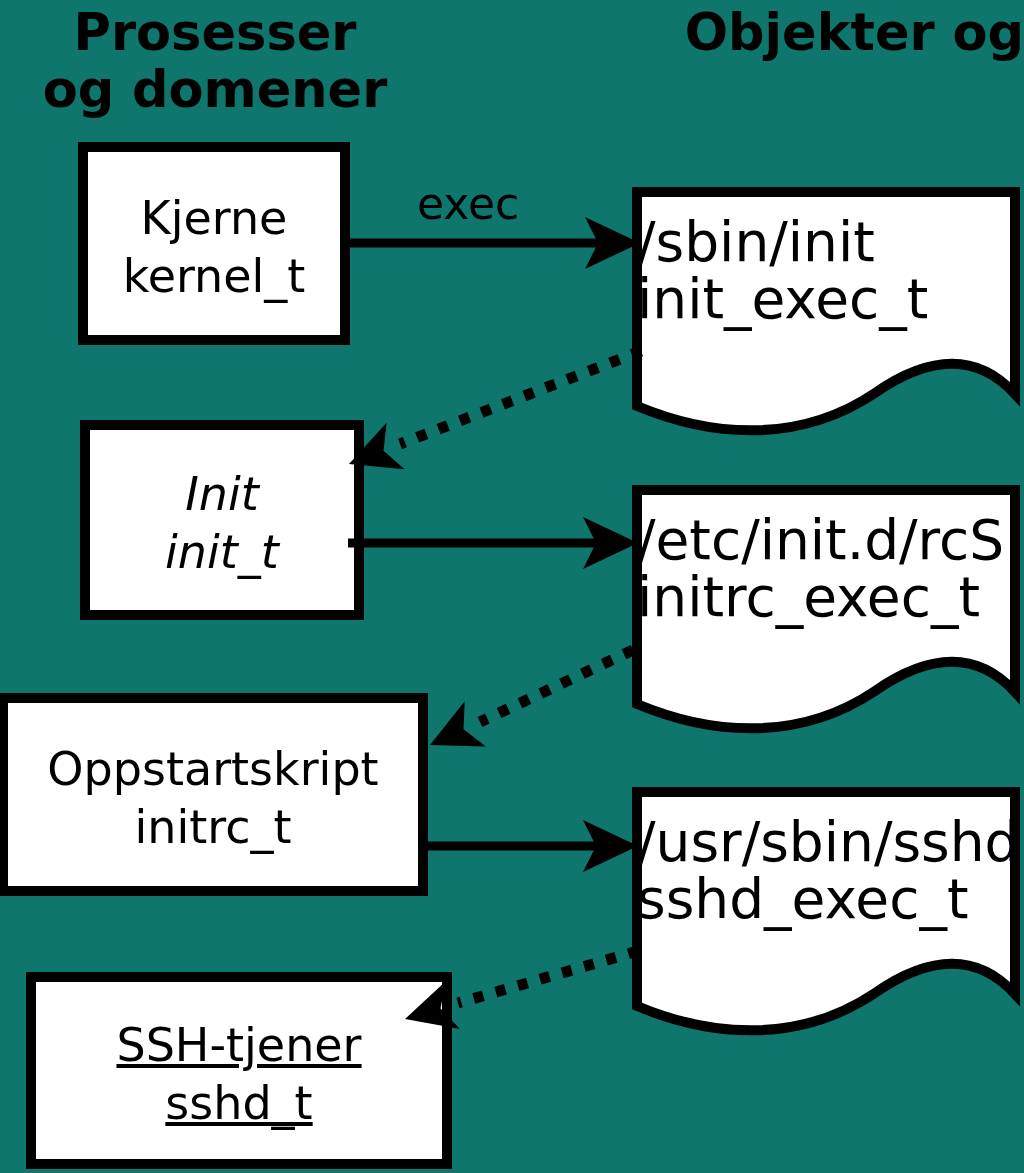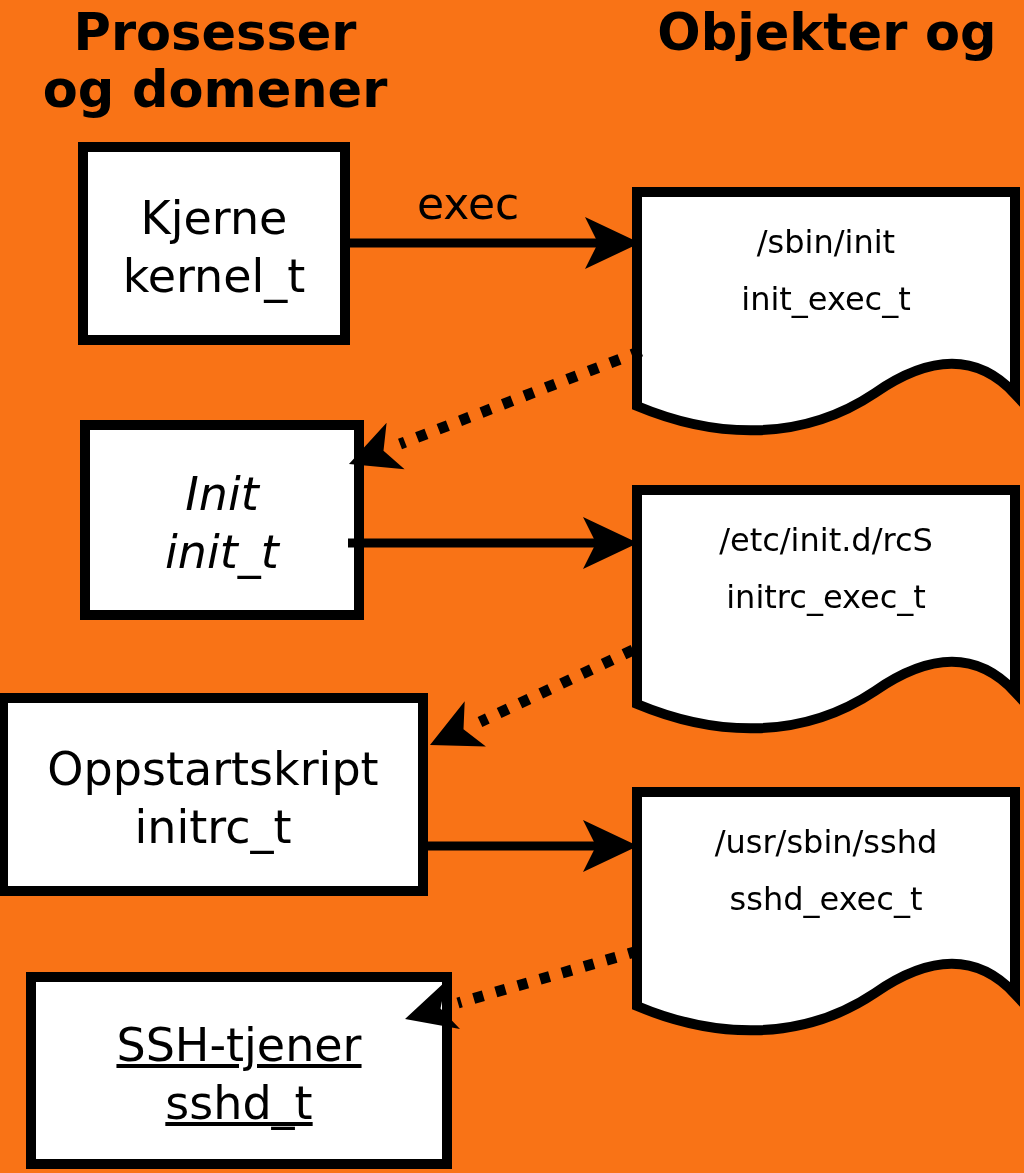--- a/index.html
+++ b/index.html
@@ -4,35 +4,35 @@
 <style>
   html, body {
     margin: 0;
     padding: 0;
     background: #ffffff;
   }
   .canvas {
     position: relative;
     width: 1024px;
     height: 1173px;
-    background: #f97316;
+    background: #0f766e;
     color: #000000;
     font-family: "DejaVu Sans", "Liberation Sans", sans-serif;
     overflow: hidden;
   }
   .heading {
     position: absolute;
     text-align: center;
     font-weight: bold;
     font-size: 51px;
     line-height: 57px;
     color: #000000;
   }
   #heading-left  { left: 20px;  top: 4px;  width: 390px; }
-  #heading-right { left: 630px; top: 4px;  width: 394px; }
+  #heading-right { left: 630px; top: 4px;  width: 394px; text-align: right; }
 
   .pbox {
     position: absolute;
     box-sizing: border-box;
     border: 10px solid #000000;
     background: #ffffff;
     display: flex;
     flex-direction: column;
     justify-content: center;
     align-items: center;
@@ -52,22 +52,21 @@
     height: 262px;
   }
   #doc-shape-1 { left: 632px; top: 187px; }
   #doc-shape-2 { left: 632px; top: 485px; }
   #doc-shape-3 { left: 632px; top: 787px; }
 
   .doc-text {
     position: absolute;
     left: 637px;
     width: 378px;
-    text-align: center;
-    font-size: 32px;
+    font-size: 55px;
     line-height: 57px;
   }
   #doc-text-1 { top: 214px; }
   #doc-text-2 { top: 512px; }
   #doc-text-3 { top: 814px; }
   .doc-text span, .pbox span, .heading div { display: block; }
 
   #exec-label {
     position: absolute;
     left: 417px;

